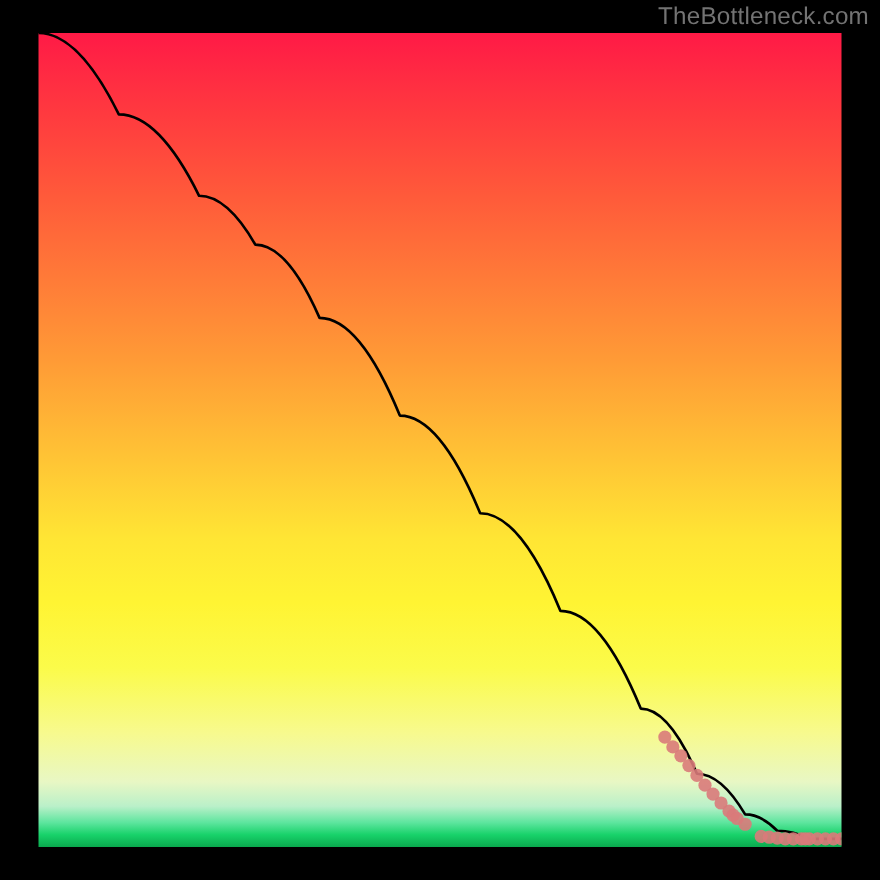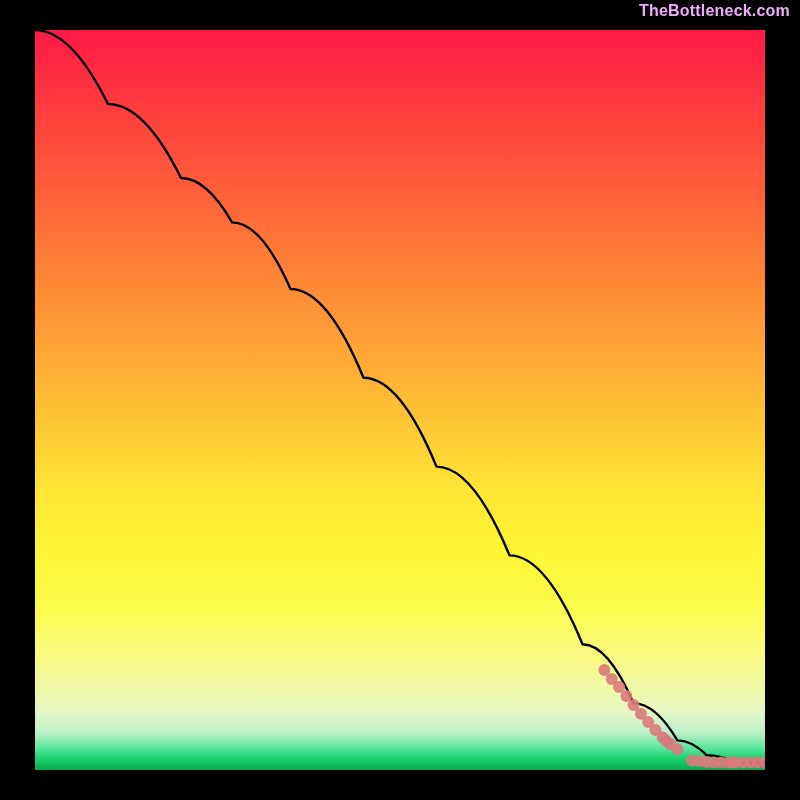--- a/index.html
+++ b/index.html
@@ -14,23 +14,23 @@
   .frame {
     position: relative;
     width: 800px;
     height: 800px;
     background: #000;
   }
   .watermark {
     position: absolute;
     top: 2px;
     right: 10px;
-    color: #f0abfc;
-    font-size: 16px;
-    font-weight: 700;
+    color: #737373;
+    font-size: 22px;
+    font-weight: 400;
     letter-spacing: 0.2px;
     z-index: 10;
   }
   .plot-area {
     position: absolute;
     left: 35px;
     top: 30px;
     width: 730px;
     height: 740px;
     

